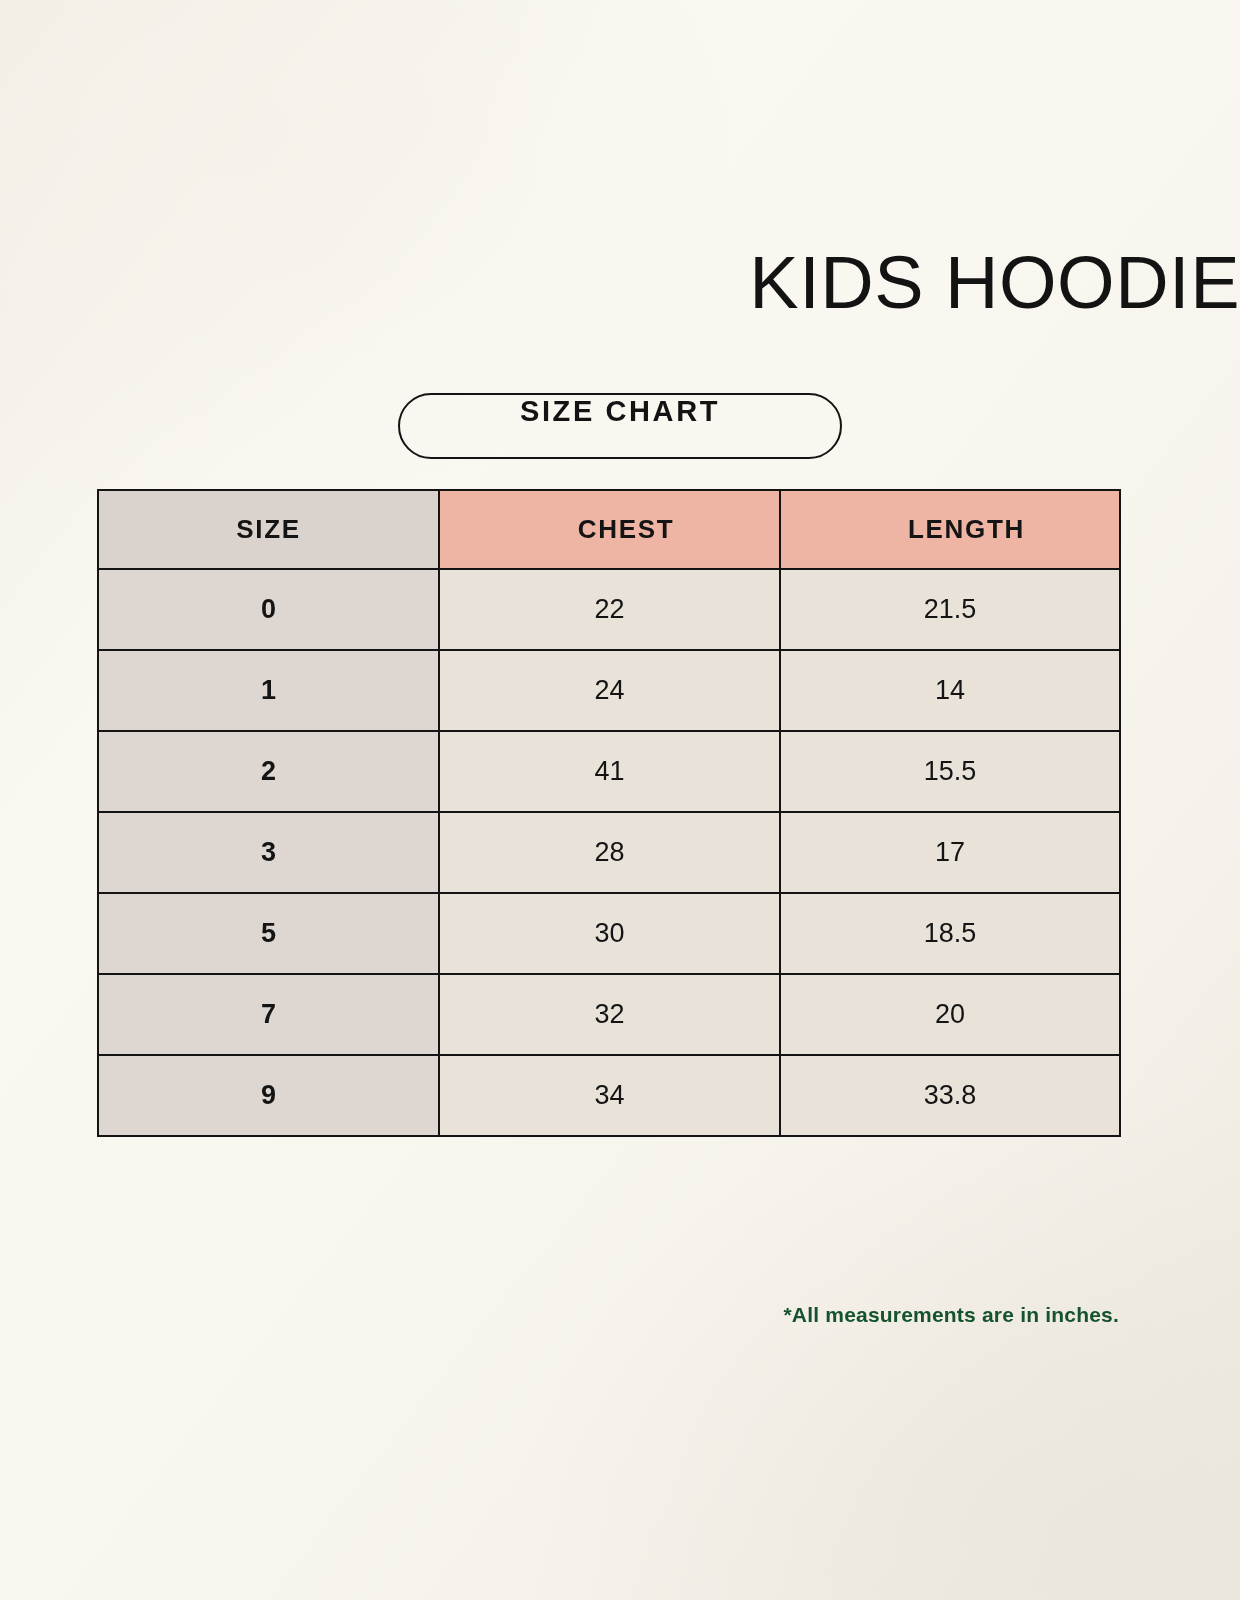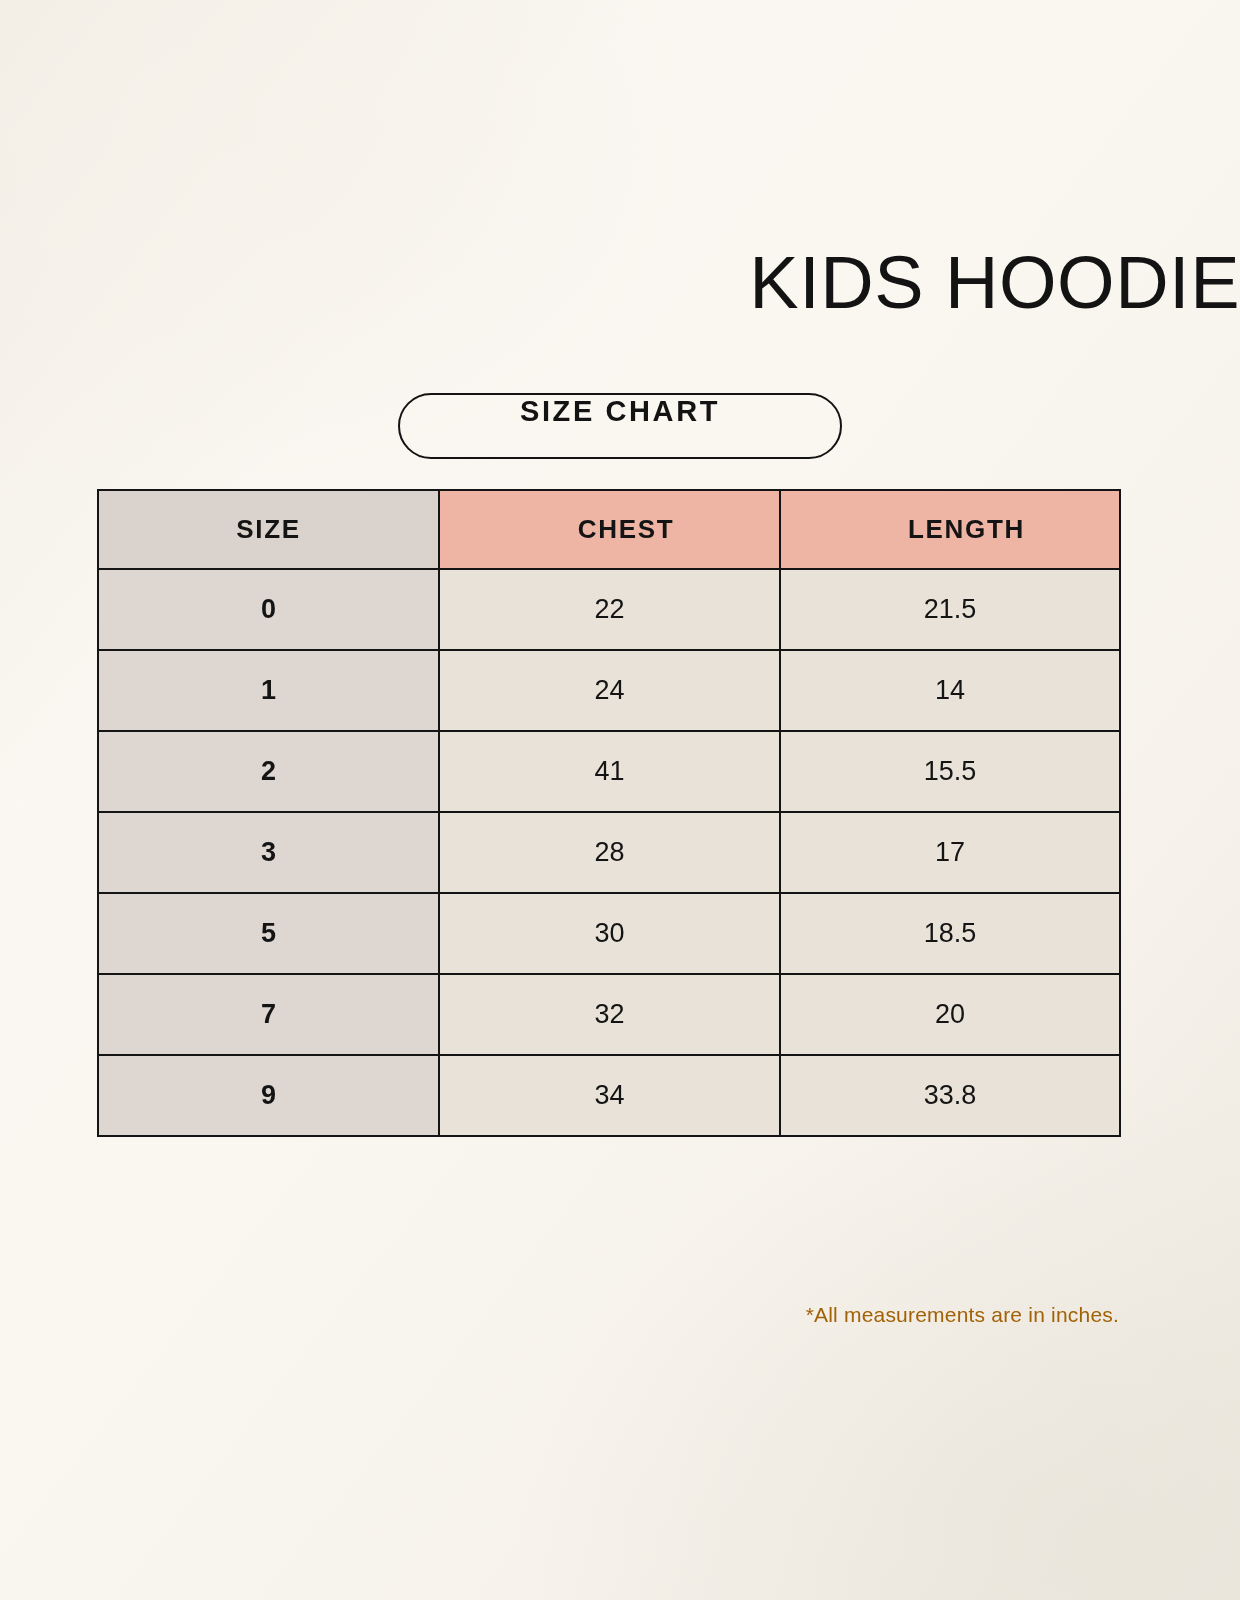--- a/index.html
+++ b/index.html
@@ -117,23 +117,23 @@
     font-size:27px;
     font-weight:400;
   }
 
   
   .footnote{
     position:absolute;
     right:121px;
     top:1303px;
     font-size:21px;
-    font-weight:400;
+    font-weight:700;
     letter-spacing:0.2px;
-    color:#a16207;
+    color:#14532d;
     margin-left:20px;
   }
 </style>
 </head>
 <body>
 
 <div class="page">
 
   <div class="bg-wash"></div>
   <div class="bg-wash2"></div>

